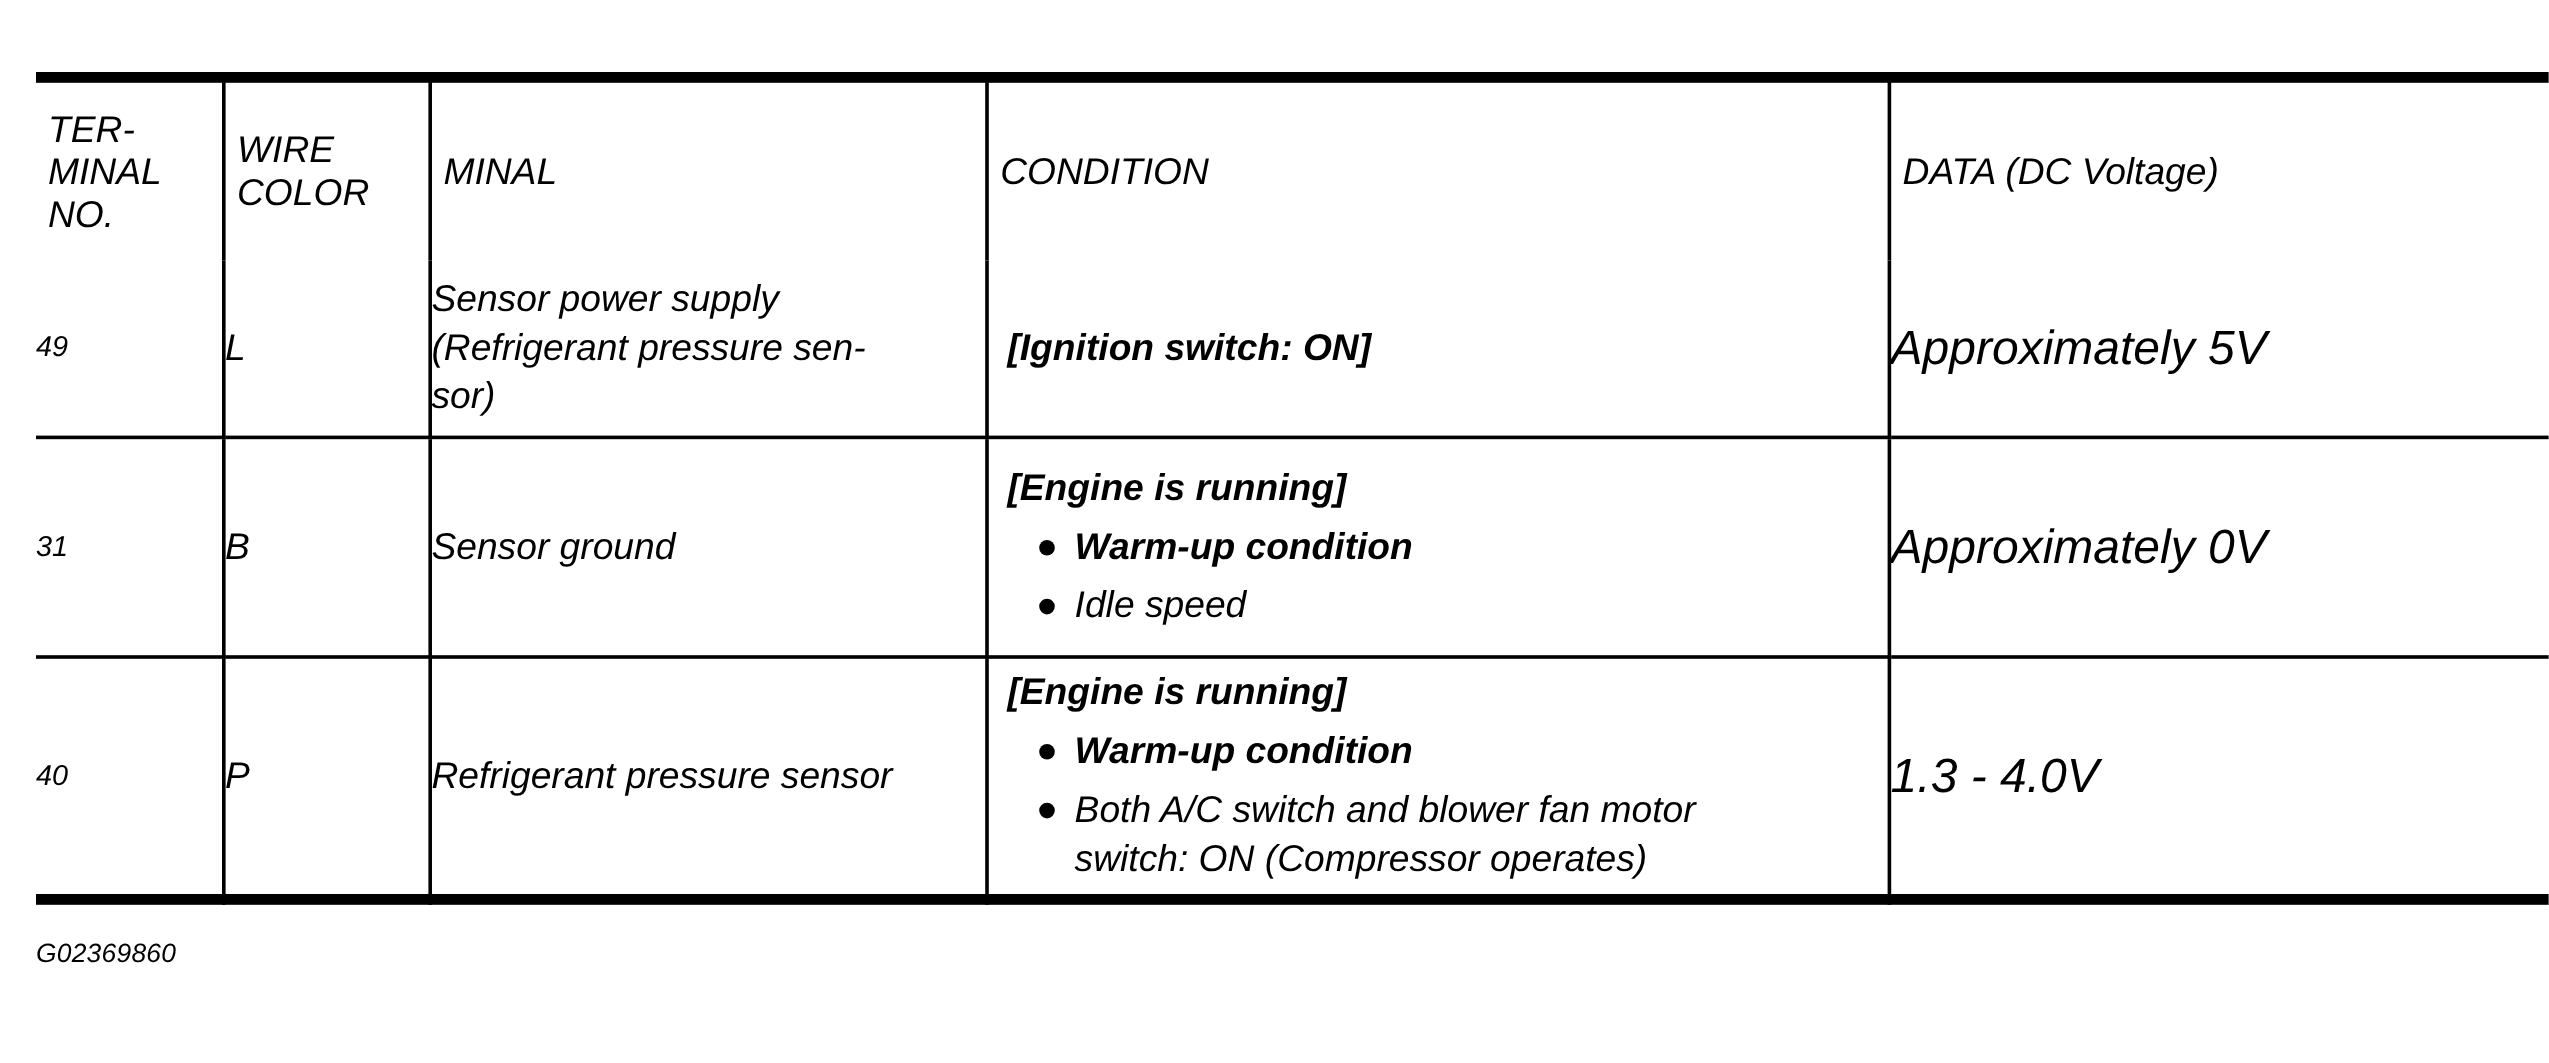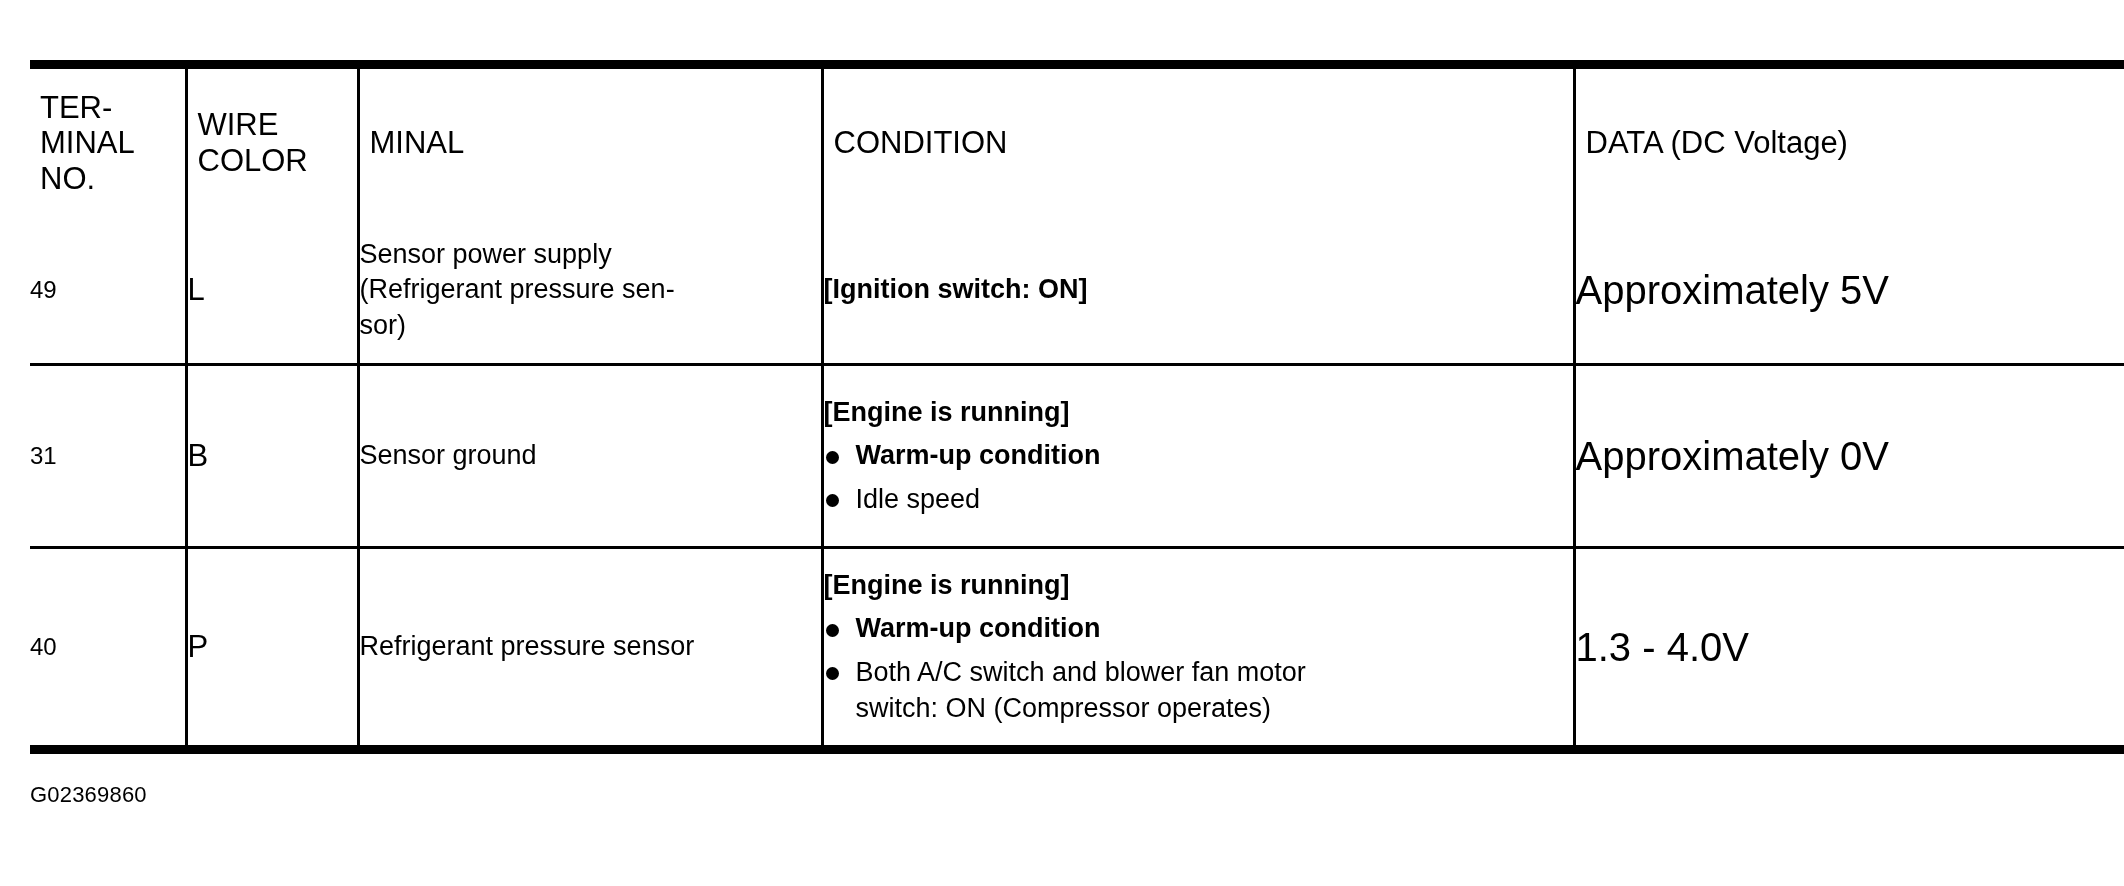--- a/index.html
+++ b/index.html
@@ -14,20 +14,21 @@
     font-family: "Liberation Sans", sans-serif;
     color: #000000;
     -webkit-font-smoothing: antialiased;
   }
 
   .page {
     position: relative;
     width: 1714px;
     height: 886px;
     box-sizing: border-box;
+    font-style: italic;
   }
 
   .table-wrap {
     position: absolute;
     left: 30px;
     top: 60px;
     width: 2094px;
   }
 
   table.data-table {
@@ -68,21 +69,21 @@
     vertical-align: middle;
   }
   thead th .hdr-lines {
     display: block;
     padding: 0 10px;
   }
   thead th .hdr-lines span { display: block; }
 
   
   tbody td {
-    font-size: 27px;
+    font-size: 31px;
     line-height: 1.32;
   }
   td.term-no {
     text-align: center;
     font-size: 24px;
   }
   td.wire-color {
     padding-left: 22px;
     font-size: 31px;
   }
@@ -103,30 +104,32 @@
 
   .item-text {
     display: block;
   }
   .item-text span { display: block; }
 
   .cond-head {
     font-weight: bold;
     display: block;
     margin-bottom: 0;
+    padding-left: 16px;
   }
   .bullet-list {
     list-style: none;
     margin: 0;
     padding: 0;
   }
   .bullet-list li {
     position: relative;
     padding-left: 32px;
     margin-top: 8px;
+    margin-left: 40px;
   }
   .bullet-list li .bullet-dot {
     position: absolute;
     left: 2px;
     top: 0.46em;
     width: 13px;
     height: 13px;
     background: #000;
     border-radius: 50%;
     display: block;

